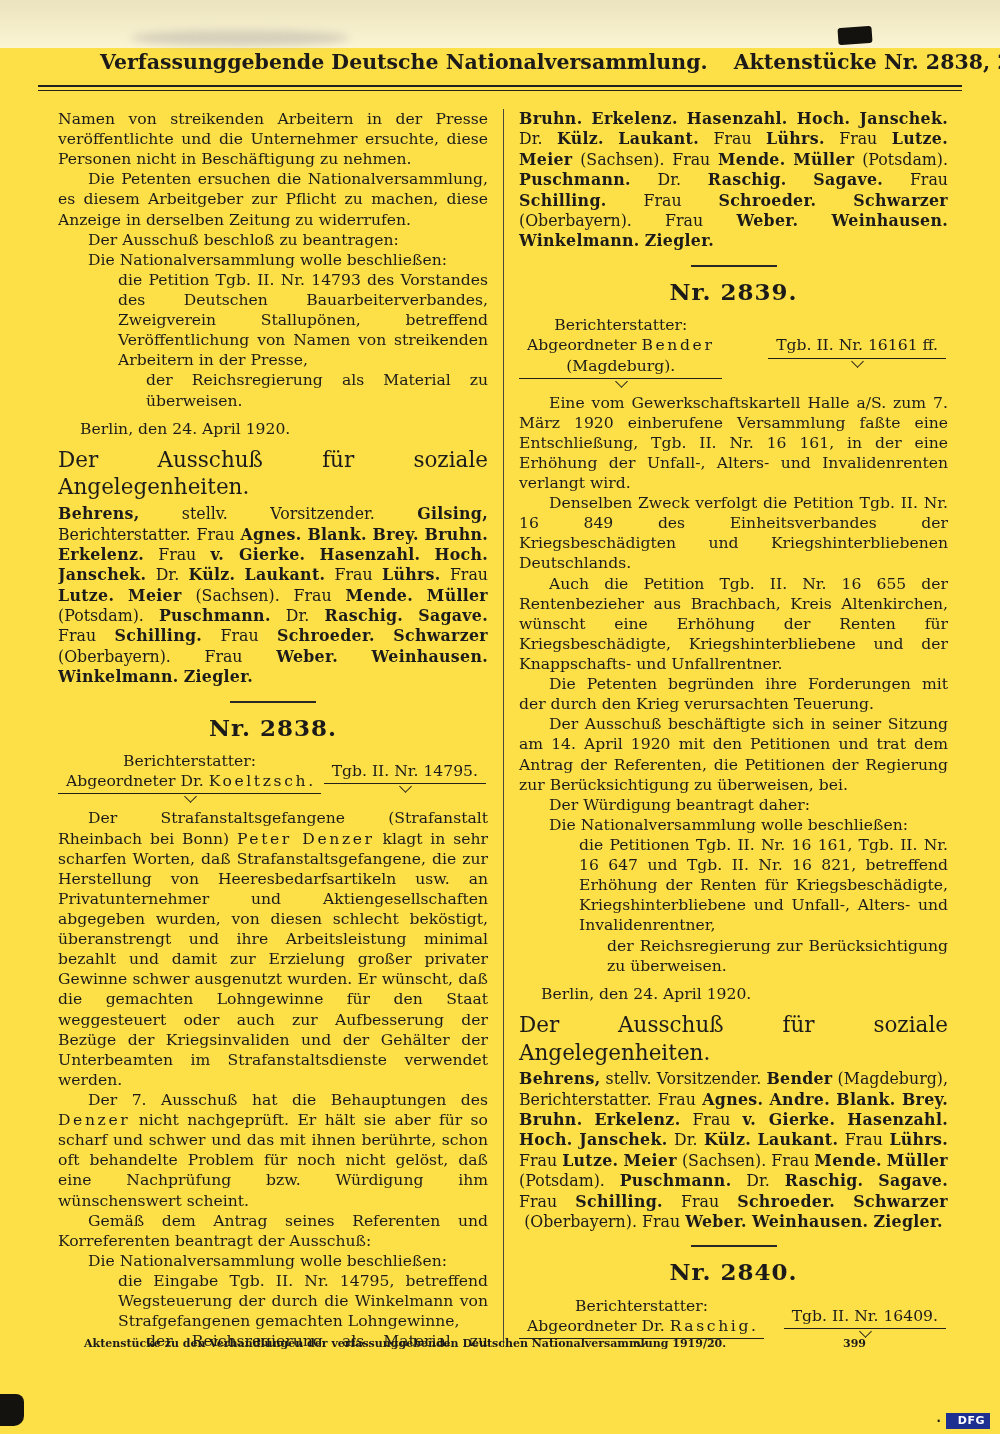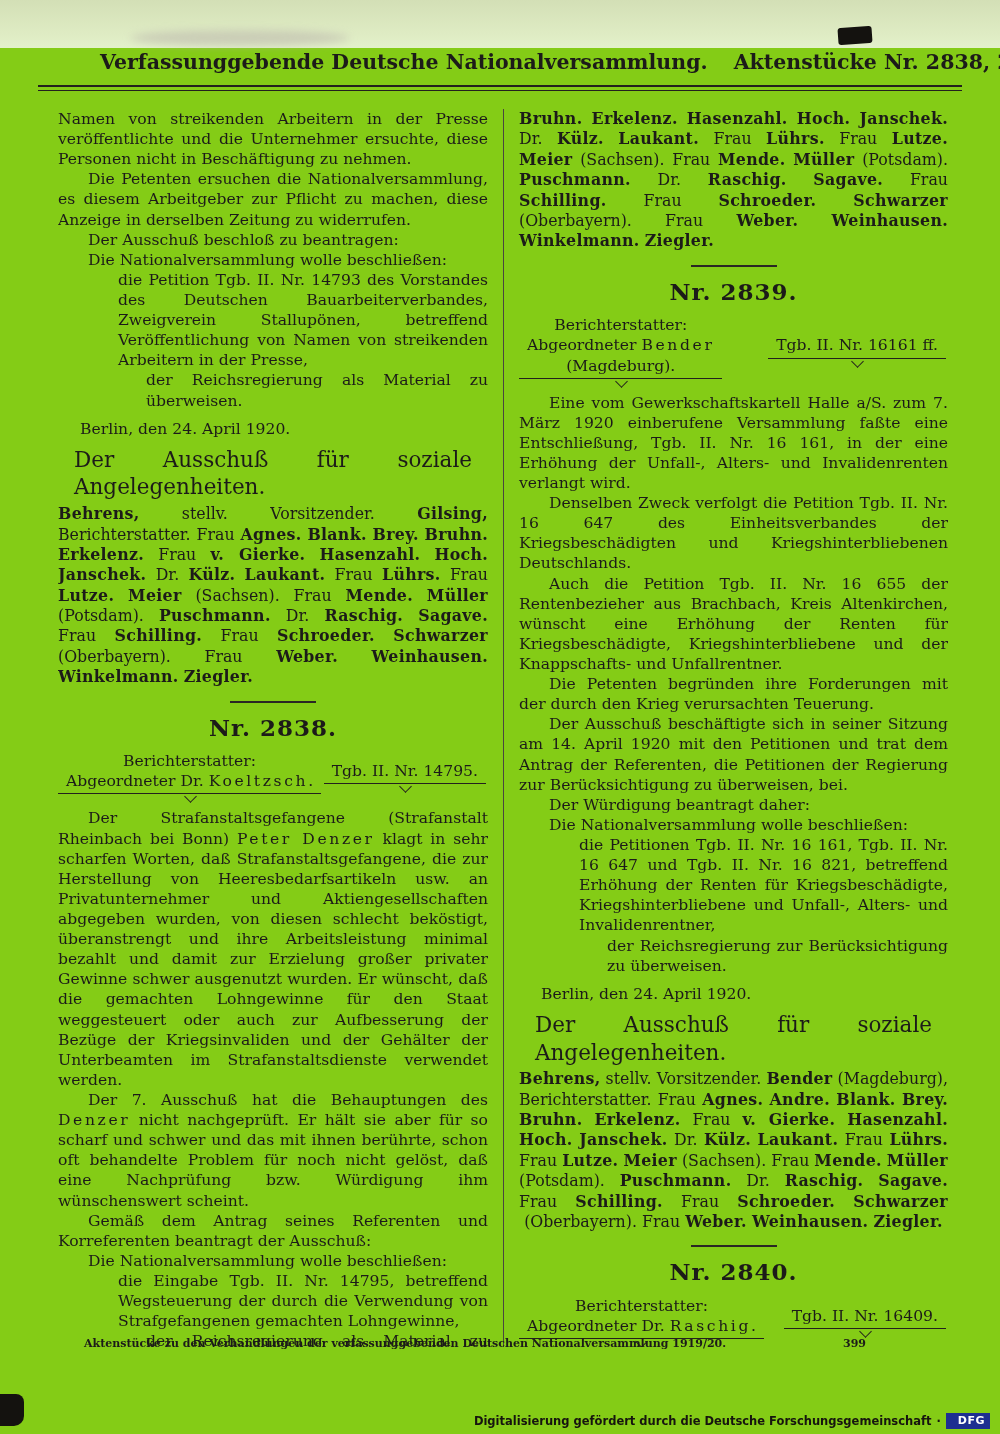--- a/index.html
+++ b/index.html
@@ -1,16 +1,16 @@
 <!DOCTYPE html>
 <html lang="de"><head>
 <meta charset="utf-8">
 <style>
   html,body{margin:0;padding:0;background:#d8d6d2;}
-  .page{position:relative;width:1000px;height:1434px;margin:0 auto;background:#84cc16;
+  .page{position:relative;width:1000px;height:1434px;margin:0 auto;background:#fde047;
         color:#1c1b19;font-family:"DejaVu Serif", serif;overflow:hidden;box-sizing:border-box;}
   
   .top-noise{position:absolute;top:0;left:0;right:0;height:48px;
              background:linear-gradient(180deg,#e7e4de 0%,#f3f1ec 60%,#fbfaf7 100%);opacity:.8;}
   .smudge-tl{position:absolute;top:30px;left:130px;width:220px;height:16px;background:#b9b4ab;
              border-radius:50%;filter:blur(4px);opacity:.55;}
   .blob-tr{position:absolute;top:27px;right:128px;width:34px;height:17px;background:#14120f;
            border-radius:3px;transform:rotate(-4deg);}
   .blob-bl{position:absolute;bottom:8px;left:0;width:24px;height:32px;background:#14120f;
            border-radius:0 8px 10px 0;}
@@ -23,21 +23,21 @@
   .columns{position:absolute;top:109px;left:58px;right:52px;height:1238px;display:flex;overflow:hidden;}
   .col{width:50%;box-sizing:border-box;font-size:15.6px;line-height:1.29;}
   .col-left{padding-right:15px;}
   .col-right{border-left:1.3px solid #4a463f;padding-left:15px;}
   p{margin:0;}
   .para{text-align:justify;text-indent:30px;}
   .para.noindent{text-indent:0;}
   .petition{margin-left:60px;text-align:justify;}
   .petition.sub{margin-left:88px;}
   .date{margin:8px 0 4px;text-indent:22px;}
-  .committee-heading{font-size:21.5px;margin:7px 16px 3px;text-align:justify;text-align-last:justify;}
+  .committee-heading{font-size:21.5px;margin:7px 0 3px;text-align:justify;text-align-last:justify;}
   .members{text-align:justify;font-size:15.8px;}
   .members b{letter-spacing:.3px;}
   .members.last-center{text-align-last:center;}
   .divider{width:86px;margin:13px auto 10px;border-top:2.2px solid #2a2824;}
   .section-number{text-align:center;font-weight:bold;font-size:23px;margin:10px 0 9px;letter-spacing:1px;}
   .reporter{display:flex;justify-content:space-between;align-items:center;margin:2px 0 14px;}
   .rep-left{text-align:center;}
   .rep-right{margin-right:2px;}
   .brace{border-bottom:1.6px solid #23211d;padding:0 8px 2px;position:relative;display:inline-block;}
   .brace::after{content:"";position:absolute;left:50%;bottom:-8px;width:8px;height:8px;margin-left:-4px;
@@ -86,37 +86,37 @@
           <div class="rep-left brace">
             <div>Berichterstatter:</div>
             <div>Abgeordneter Dr. <span class="sp">Koeltzsch</span>.</div>
           </div>
           <div class="rep-right brace">Tgb. II.  Nr. 14795.</div>
         </div>
         <p class="para">Der Strafanstaltsgefangene (Strafanstalt Rheinbach bei Bonn) <span class="sp">Peter Denzer</span> klagt in sehr scharfen Worten, daß Strafanstaltsgefangene, die zur Herstellung von Heeresbedarfsartikeln usw. an Privatunternehmer und Aktiengesellschaften abgegeben wurden, von diesen schlecht beköstigt, überanstrengt und ihre Arbeitsleistung minimal bezahlt und damit zur Erzielung großer privater Gewinne schwer ausgenutzt wurden. Er wünscht, daß die gemachten Lohngewinne für den Staat weggesteuert oder auch zur Aufbesserung der Bezüge der Kriegsinvaliden und der Gehälter der Unterbeamten im Strafanstaltsdienste verwendet werden.</p>
         <p class="para">Der 7. Ausschuß hat die Behauptungen des <span class="sp">Denzer</span> nicht nachgeprüft. Er hält sie aber für so scharf und schwer und das mit ihnen berührte, schon oft behandelte Problem für noch nicht gelöst, daß eine Nachprüfung bzw. Würdigung ihm wünschenswert scheint.</p>
         <p class="para">Gemäß dem Antrag seines Referenten und Korreferenten beantragt der Ausschuß:</p>
         <p class="para">Die Nationalversammlung wolle beschließen:</p>
-        <p class="petition">die Eingabe Tgb. II. Nr. 14795, betreffend Wegsteuerung der durch die Verwendung von Strafgefangenen gemachten Lohngewinne,</p>
+        <p class="petition">die Eingabe Tgb. II. Nr. 14795, betreffend Wegsteuerung der durch die Winkelmann von Strafgefangenen gemachten Lohngewinne,</p>
         <p class="petition sub">der Reichsregierung als Material zu überweisen.</p>
       </section>
     <section class="col col-right" id="col-right">
         <p class="members"><b>Bruhn.</b> <b>Erkelenz.</b> <b>Hasenzahl.</b> <b>Hoch.</b> <b>Janschek.</b> Dr. <b>Külz.</b> <b>Laukant.</b> Frau <b>Lührs.</b> Frau <b>Lutze.</b> <b>Meier</b> (Sachsen). Frau <b>Mende.</b> <b>Müller</b> (Potsdam). <b>Puschmann.</b> Dr. <b>Raschig.</b> <b>Sagave.</b> Frau <b>Schilling.</b> Frau <b>Schroeder.</b> <b>Schwarzer</b> (Oberbayern). Frau <b>Weber.</b> <b>Weinhausen.</b> <b>Winkelmann.</b> <b>Ziegler.</b></p>
         <div class="divider"></div>
         <p class="section-number">Nr. 2839.</p>
         <div class="reporter">
           <div class="rep-left brace">
             <div>Berichterstatter:</div>
             <div>Abgeordneter <span class="sp">Bender</span></div>
             <div>(Magdeburg).</div>
           </div>
           <div class="rep-right brace">Tgb. II.  Nr. 16161 ff.</div>
         </div>
         <p class="para">Eine vom Gewerkschaftskartell Halle a/S. zum 7. März 1920 einberufene Versammlung faßte eine Entschließung, Tgb. II. Nr. 16 161, in der eine Erhöhung der Unfall-, Alters- und Invalidenrenten verlangt wird.</p>
-        <p class="para">Denselben Zweck verfolgt die Petition Tgb. II. Nr. 16 647 des Einheitsverbandes der Kriegsbeschädigten und Kriegshinterbliebenen Deutschlands.</p>
+        <p class="para">Denselben Zweck verfolgt die Petition Tgb. II. Nr. 16 849 des Einheitsverbandes der Kriegsbeschädigten und Kriegshinterbliebenen Deutschlands.</p>
         <p class="para">Auch die Petition Tgb. II. Nr. 16 655 der Rentenbezieher aus Brachbach, Kreis Altenkirchen, wünscht eine Erhöhung der Renten für Kriegsbeschädigte, Kriegshinterbliebene und der Knappschafts- und Unfallrentner.</p>
         <p class="para">Die Petenten begründen ihre Forderungen mit der durch den Krieg verursachten Teuerung.</p>
         <p class="para">Der Ausschuß beschäftigte sich in seiner Sitzung am 14. April 1920 mit den Petitionen und trat dem Antrag der Referenten, die Petitionen der Regierung zur Berücksichtigung zu überweisen, bei.</p>
         <p class="para">Der Würdigung beantragt daher:</p>
         <p class="para">Die Nationalversammlung wolle beschließen:</p>
         <p class="petition">die Petitionen Tgb. II. Nr. 16 161, Tgb. II. Nr. 16 647 und Tgb. II. Nr. 16 821, betreffend Erhöhung der Renten für Kriegsbeschädigte, Kriegshinterbliebene und Unfall-, Alters- und Invalidenrentner,</p>
         <p class="petition sub">der Reichsregierung zur Berücksichtigung zu überweisen.</p>
         <p class="date">Berlin, den 24. April 1920.</p>
         <p class="committee-heading">Der Ausschuß für soziale Angelegenheiten.</p>
         <p class="members last-center"><b>Behrens,</b> stellv. Vorsitzender. <b>Bender</b> (Magdeburg), Berichterstatter. Frau <b>Agnes.</b> <b>Andre.</b> <b>Blank.</b> <b>Brey.</b> <b>Bruhn.</b> <b>Erkelenz.</b> Frau <b>v. Gierke.</b> <b>Hasenzahl.</b> <b>Hoch.</b> <b>Janschek.</b> Dr. <b>Külz.</b> <b>Laukant.</b> Frau <b>Lührs.</b> Frau <b>Lutze.</b> <b>Meier</b> (Sachsen). Frau <b>Mende.</b> <b>Müller</b> (Potsdam). <b>Puschmann.</b> Dr. <b>Raschig.</b> <b>Sagave.</b> Frau <b>Schilling.</b> Frau <b>Schroeder.</b> <b>Schwarzer</b> (Oberbayern). Frau <b>Weber.</b> <b>Weinhausen.</b> <b>Ziegler.</b></p>
@@ -131,17 +131,16 @@
         </div>
       </section>
   </main>
 
   <footer class="footer">
     <span>Aktenstücke zu den Verhandlungen der verfassunggebenden Deutschen Nationalversammlung 1919/20.</span>
     <span class="sheet">399</span>
   </footer>
 
   <div class="dfg-line">
-    <span>Digitalisierung gefördert durch die Deutsche Forschungsgemeinschaft</span>
     <span class="dot">·</span>
     <span class="dfg-badge" style="background: rgb(29, 47, 145); padding-left: 12px;">DFG</span>
   </div>
 </div>
 
 </body></html>

